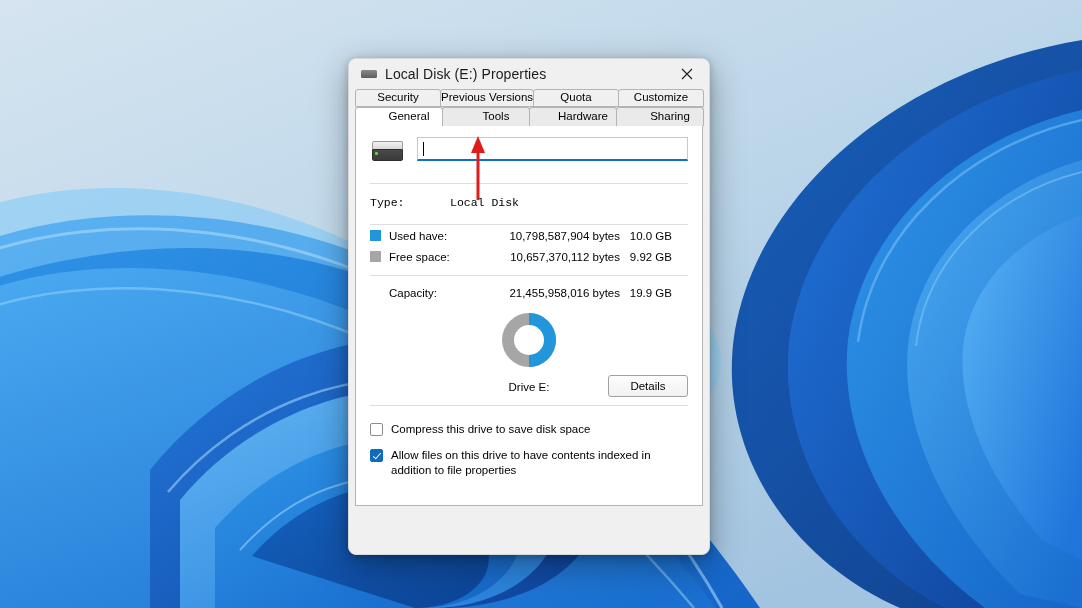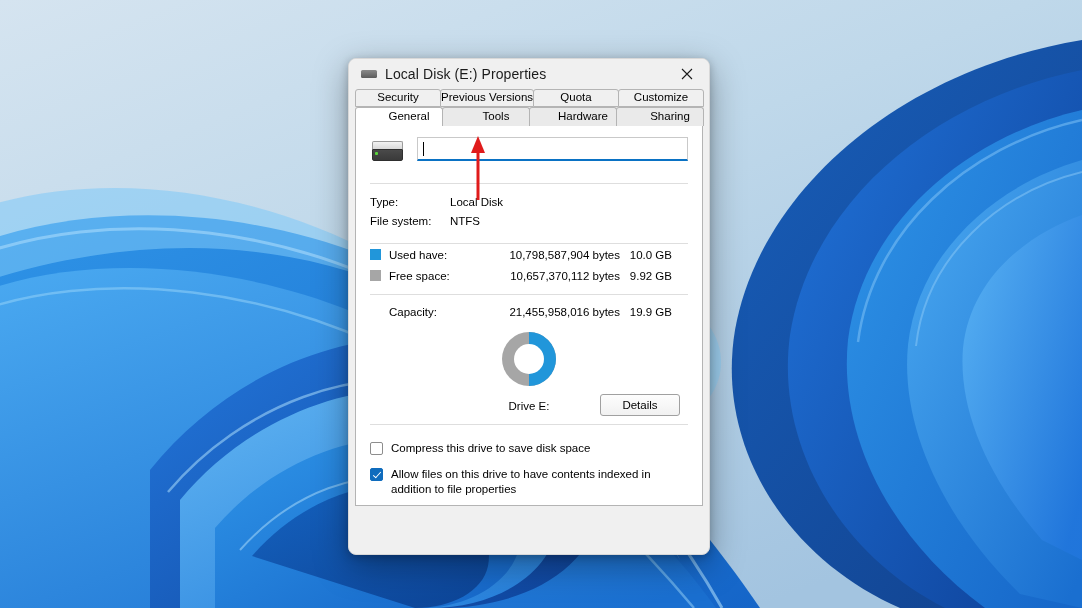--- a/index.html
+++ b/index.html
@@ -111,21 +111,21 @@
     display:flex; align-items:center;
     padding:0 5px;
   }
   .caret {
     width:1px; height:14px; background:#000;
   }
 
   .sep { height:1px; background:#dedede; margin:12px 0 0 0; }
 
   
-  .info { margin-top:9px; }
+  .info { margin-top:9px;font-family:Liberation Mono, monospace; }
   .info-row { display:flex; font-size:11.5px; color:#000; line-height:19px; }
   .info-key { width:80px; flex:0 0 80px; }
   .info-val { }
 
   
   .space { margin-top:0; }
   .space-row {
     display:flex; align-items:center; font-size:11.5px;
     color:#000; height:21px;
   }
@@ -141,21 +141,21 @@
   
   .chart-area {
     position:relative; height:88px; margin-top:6px;
   }
   .donut { position:absolute; left:50%; transform:translateX(-50%); top:0; }
   .drive-label {
     position:absolute; left:0; right:0; text-align:center;
     font-size:11.5px; color:#000;
   }
   .details-btn {
-    position:absolute; right:8px; bottom:0;
+    position:absolute; right:0; bottom:0;
     width:80px; height:22px;
     background:linear-gradient(#fdfdfd,#f1f1f1);
     border:1px solid #a0a0a0; border-radius:3px;
     font-size:11.5px; color:#000;
     display:flex; align-items:center; justify-content:center;
     cursor:default;
   }
 
   .sep2 { height:1px; background:#dedede; margin-top:8px; }
 
@@ -307,24 +307,20 @@
         </div>
       </div>
 
       <div class="sep"></div>
 
       <div class="info">
         <div class="info-row">
           <div class="info-key">Type:</div>
           <div class="info-val">Local Disk</div>
         </div>
-        <div class="info-row">
-          <div class="info-key">File system:</div>
-          <div class="info-val">NTFS</div>
-        </div>
       </div>
 
       <div class="sep"></div>
 
       <div class="space">
         <div class="space-row">
           <div class="swatch sw-used"></div>
           <div class="sp-key">Used have:</div>
           <div class="sp-bytes">10,798,587,904 bytes</div>
           <div class="sp-gb">10.0 GB</div>

